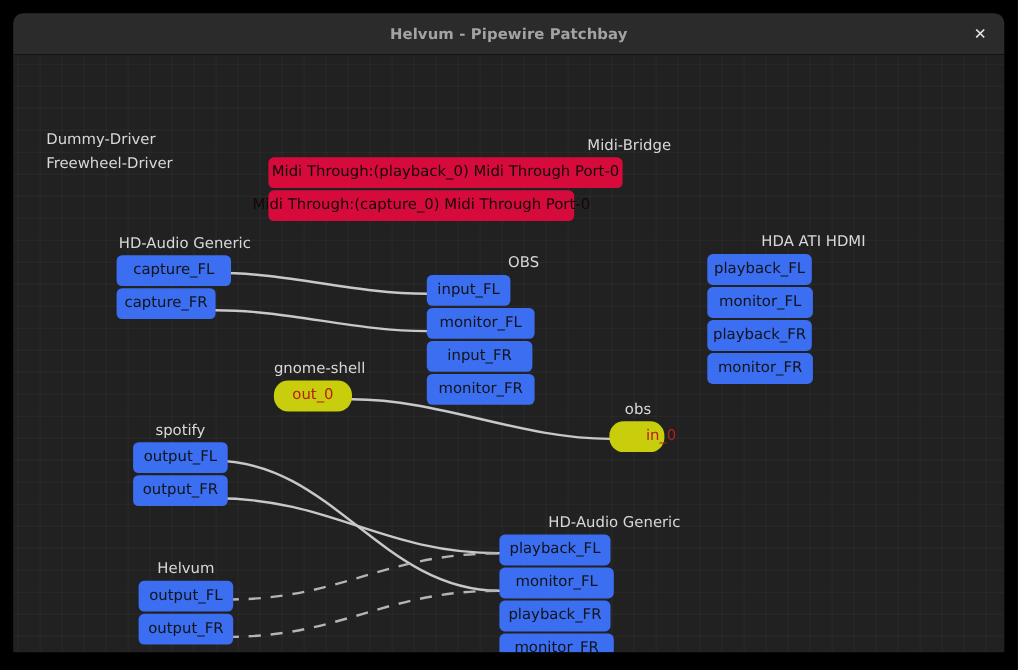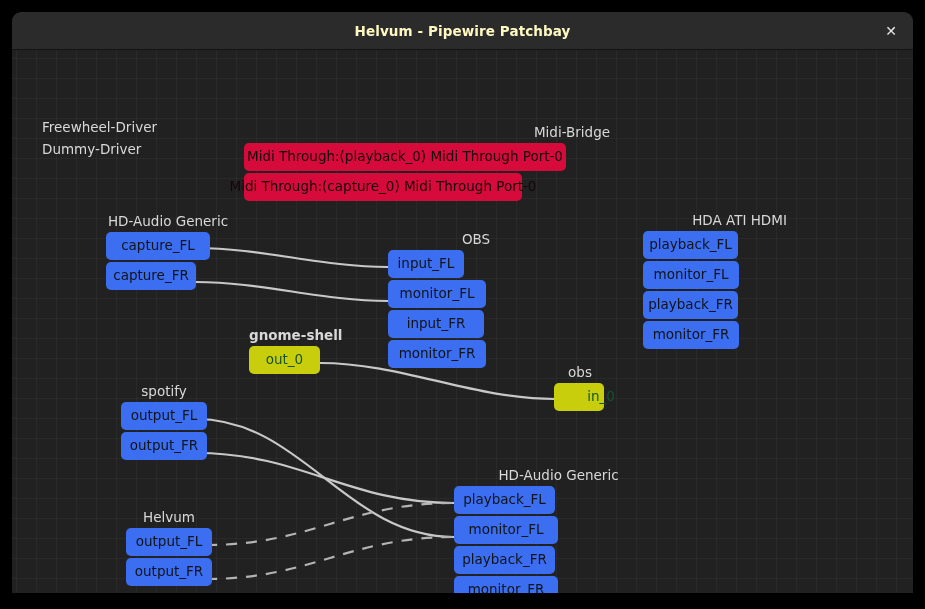--- a/index.html
+++ b/index.html
@@ -30,21 +30,21 @@
     height: 37px;
     background: #2b2b2b;
     border-bottom: 1px solid #131313;
     border-radius: 9px 9px 0 0;
     display: flex;
     align-items: center;
     justify-content: center;
   }
   #title-bar-text {
     font-size: 13.5px;
-    color: #fef9c3;
+    color: #a3a3a3;
     font-weight: bold;
     letter-spacing: 0.1px;
     user-select: none;
   }
   #close-button {
     position: absolute;
     right: 8px;
     top: 50%;
     transform: translateY(-50%);
     width: 28px;
@@ -118,21 +118,22 @@
   .port.audio {
     background: #3b6ef0;
     color: #111418;
   }
   .port.midi {
     background: #d60b3c;
     color: #15060b;
   }
   .port.video {
     background: #c9ce0c;
-    color: #14532d;
+    color: #b91c1c;
+    border-radius: 13px;
   }
 
   #node-drivers {
     position: absolute;
     left: 30px;
     top: 66px;
     font-size: 13.5px;
     color: #d8d8d8;
     line-height: 22px;
     user-select: none;
@@ -144,22 +145,22 @@
 <div id="app-window">
 
   <div id="title-bar">
     <div id="title-bar-text">Helvum - Pipewire Patchbay</div>
     <div id="close-button">✕</div>
   </div>
 
   <div id="graph-canvas">
 
     <div id="node-drivers">
+      <div>Dummy-Driver</div>
       <div>Freewheel-Driver</div>
-      <div>Dummy-Driver</div>
     </div>
 
     <svg id="links-layer" viewBox="0 0 901 543" width="901" height="543">
 
       <path d="M 184,198 C 250,198 310,217 376,217" fill="none" stroke="#c8c8c8" stroke-width="2.2" stroke-linecap="round"></path>
 
       <path d="M 184,232 C 250,232 310,251 376,251" fill="none" stroke="#c8c8c8" stroke-width="2.2" stroke-linecap="round"></path>
 
       <path d="M 308,313 C 390,313 460,349 543,349" fill="none" stroke="#c8c8c8" stroke-width="2.2" stroke-linecap="round"></path>
 
@@ -216,21 +217,21 @@
           <div class="port audio" style="width:96px;">monitor_FL</div>
         </div>
         <div class="port-row">
           <div class="port audio" style="width:95px;">playback_FR</div>
           <div class="port audio" style="width:96px;">monitor_FR</div>
         </div>
       </div>
     </div>
 
     <div class="node" id="node-gnome-shell" style="left:237px; top:277px;">
-      <div class="node-title" style="width:83px;font-weight:bold;">gnome-shell</div>
+      <div class="node-title" style="width:83px;">gnome-shell</div>
       <div class="port-grid">
         <div class="port-row">
           <div class="port video" style="width:71px;">out_0</div>
         </div>
       </div>
     </div>
 
     <div class="node" id="node-obs-video" style="left:542px; top:314px;">
       <div class="node-title" style="width:52px;">obs</div>
       <div class="port-grid">

